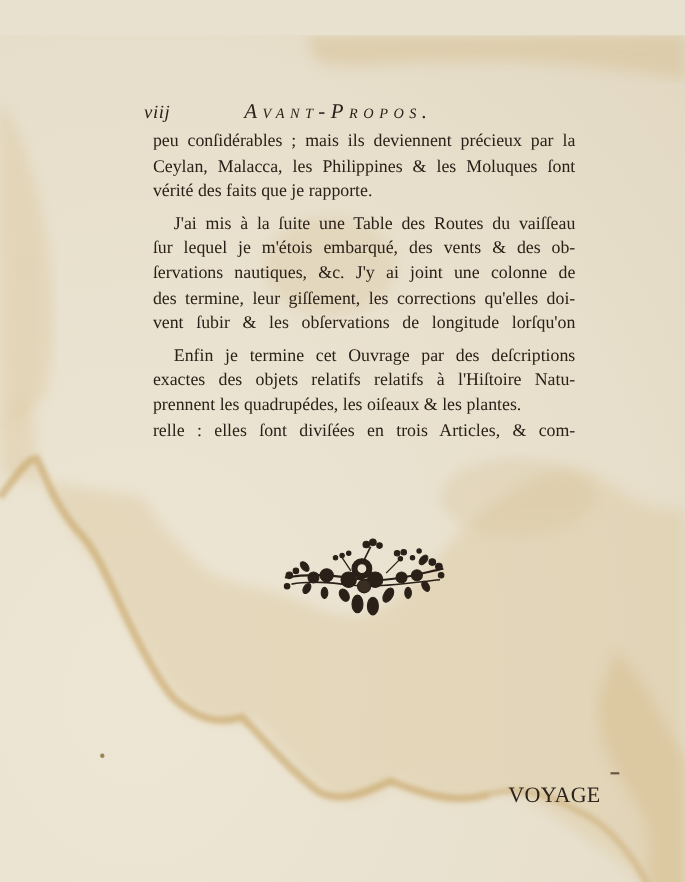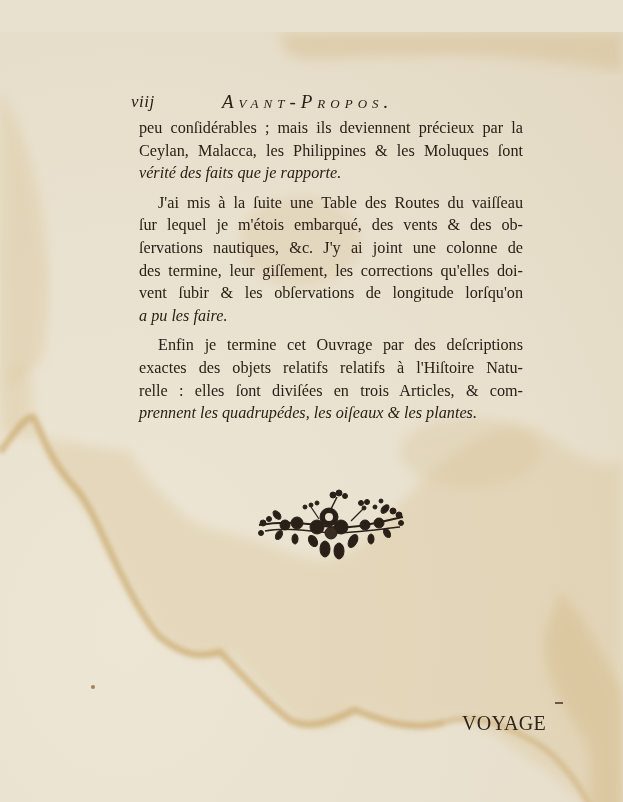--- a/index.html
+++ b/index.html
@@ -30,21 +30,21 @@
       font-variant: small-caps;
     }
     .body-text {
       position: absolute; left: 139px; top: 85px; width: 384px;
       font-size: 16.2px; line-height: 22.6px; text-align: justify;
     }
     .body-text .line {
       display: block; text-align: justify; text-align-last: justify;
       white-space: nowrap; height: 22.6px;
     }
-    .body-text .line.last { text-align-last: left; font-style: italic; }
+    .body-text .line.last { text-align-last: left; }
     .body-text .line.indent { padding-left: 19px; }
     .para-gap { height: 7px; }
 
     .ornament {
       position: absolute; left: 255px; top: 455px; width: 152px; height: 76px;
     }
     .catchword {
       position: absolute; left: 462px; top: 680px;
       font-size: 20px; letter-spacing: 0.3px; color: #2d241c;
     }
@@ -91,28 +91,27 @@
       <span class="line">Ceylan, Malacca, les Philippines &amp; les Moluques ſont</span>
       <span class="line last">vérité des faits que je rapporte.</span>
     </div>
     <div class="para-gap"></div>
     <div>
       <span class="line indent">J'ai mis à la ſuite une Table des Routes du vaiſſeau</span>
       <span class="line">ſur lequel je m'étois embarqué, des vents &amp; des ob-</span>
       <span class="line">ſervations nautiques, &amp;c. J'y ai joint une colonne de</span>
       <span class="line">des termine, leur giſſement, les corrections qu'elles doi-</span>
       <span class="line">vent ſubir &amp; les obſervations de longitude lorſqu'on</span>
-      <span class="line last">a pu les faire.</span>
     </div>
     <div class="para-gap"></div>
     <div>
       <span class="line indent">Enfin je termine cet Ouvrage par des deſcriptions</span>
       <span class="line">exactes des objets relatifs relatifs à l'Hiſtoire Natu-</span>
+      <span class="line last">prennent les quadrupédes, les oiſeaux &amp; les plantes.</span>
       <span class="line">relle : elles ſont diviſées en trois Articles, &amp; com-</span>
-      <span class="line last">prennent les quadrupédes, les oiſeaux &amp; les plantes.</span>
     </div>
   </div>
 
   <svg class="ornament" viewBox="0 0 152 76">
     <g fill="#2a2018" stroke="#2a2018">
 
       <path d="M4,38 C30,34 50,36 76,40 C100,42 120,36 148,30" fill="none" stroke-width="2"></path>
       <path d="M10,44 C30,40 55,44 76,46 C100,46 125,42 145,40" fill="none" stroke-width="1.5"></path>
 
       <circle cx="74" cy="30" r="9"></circle>

